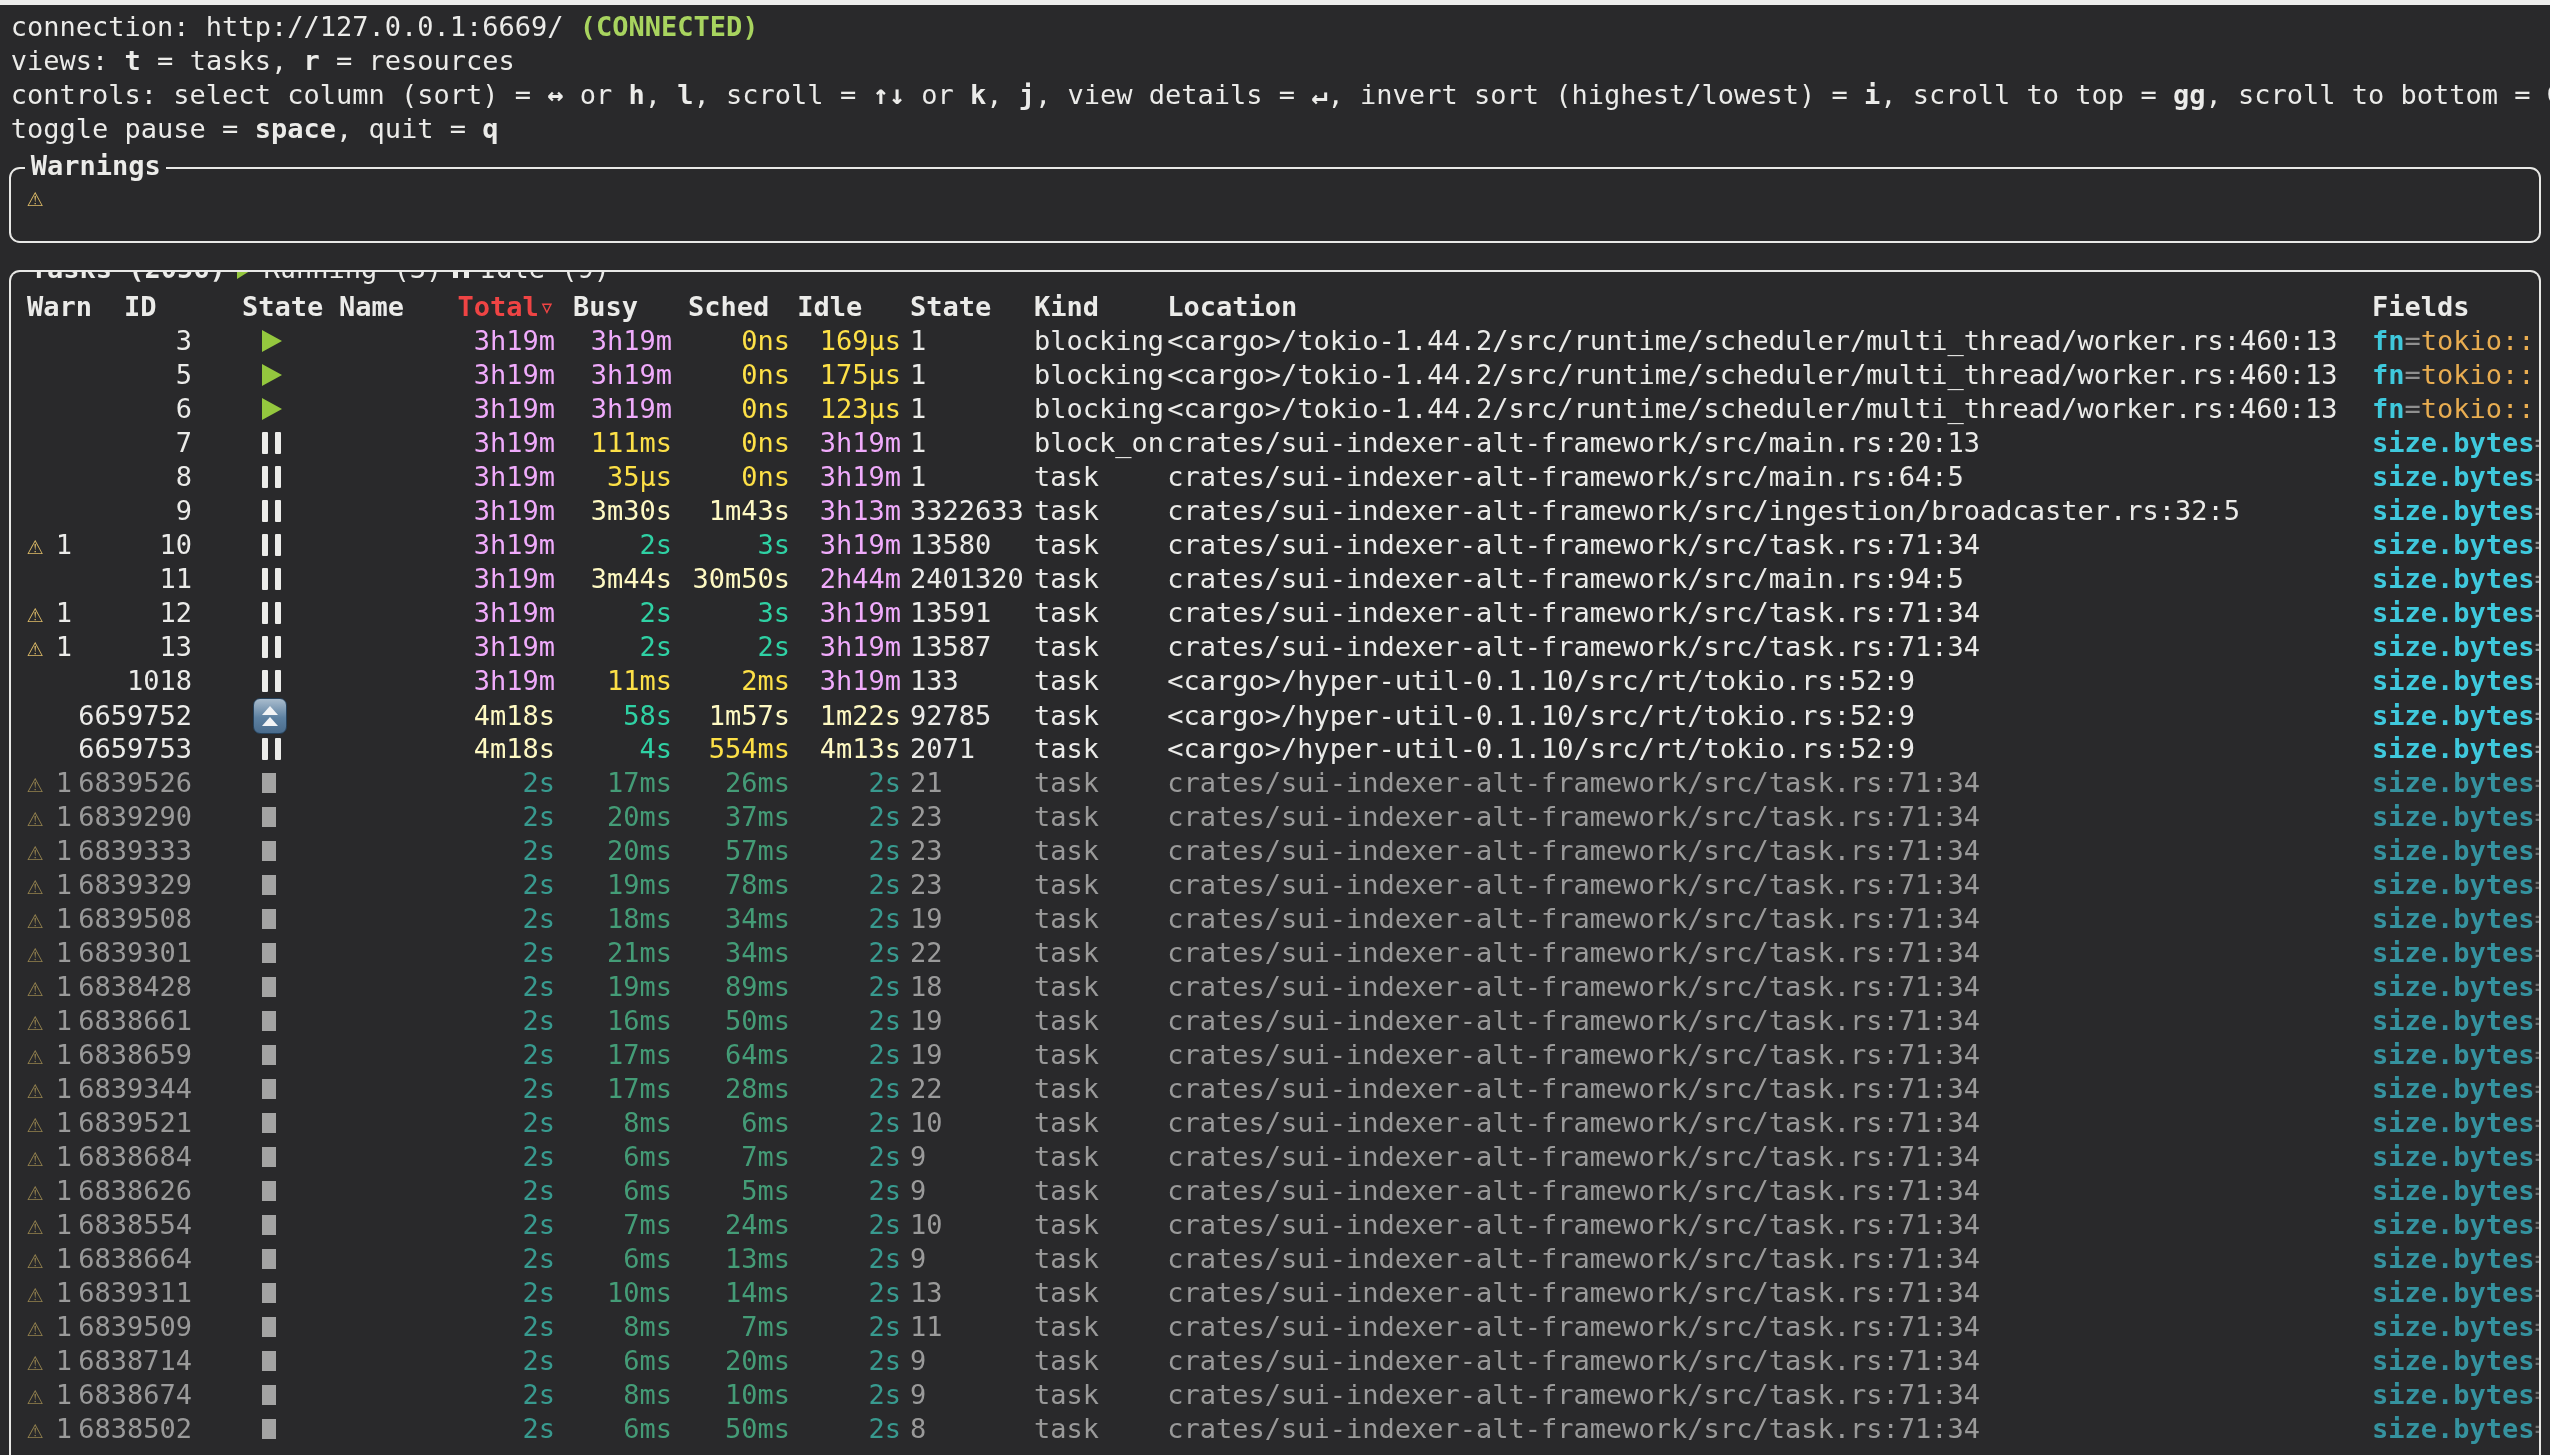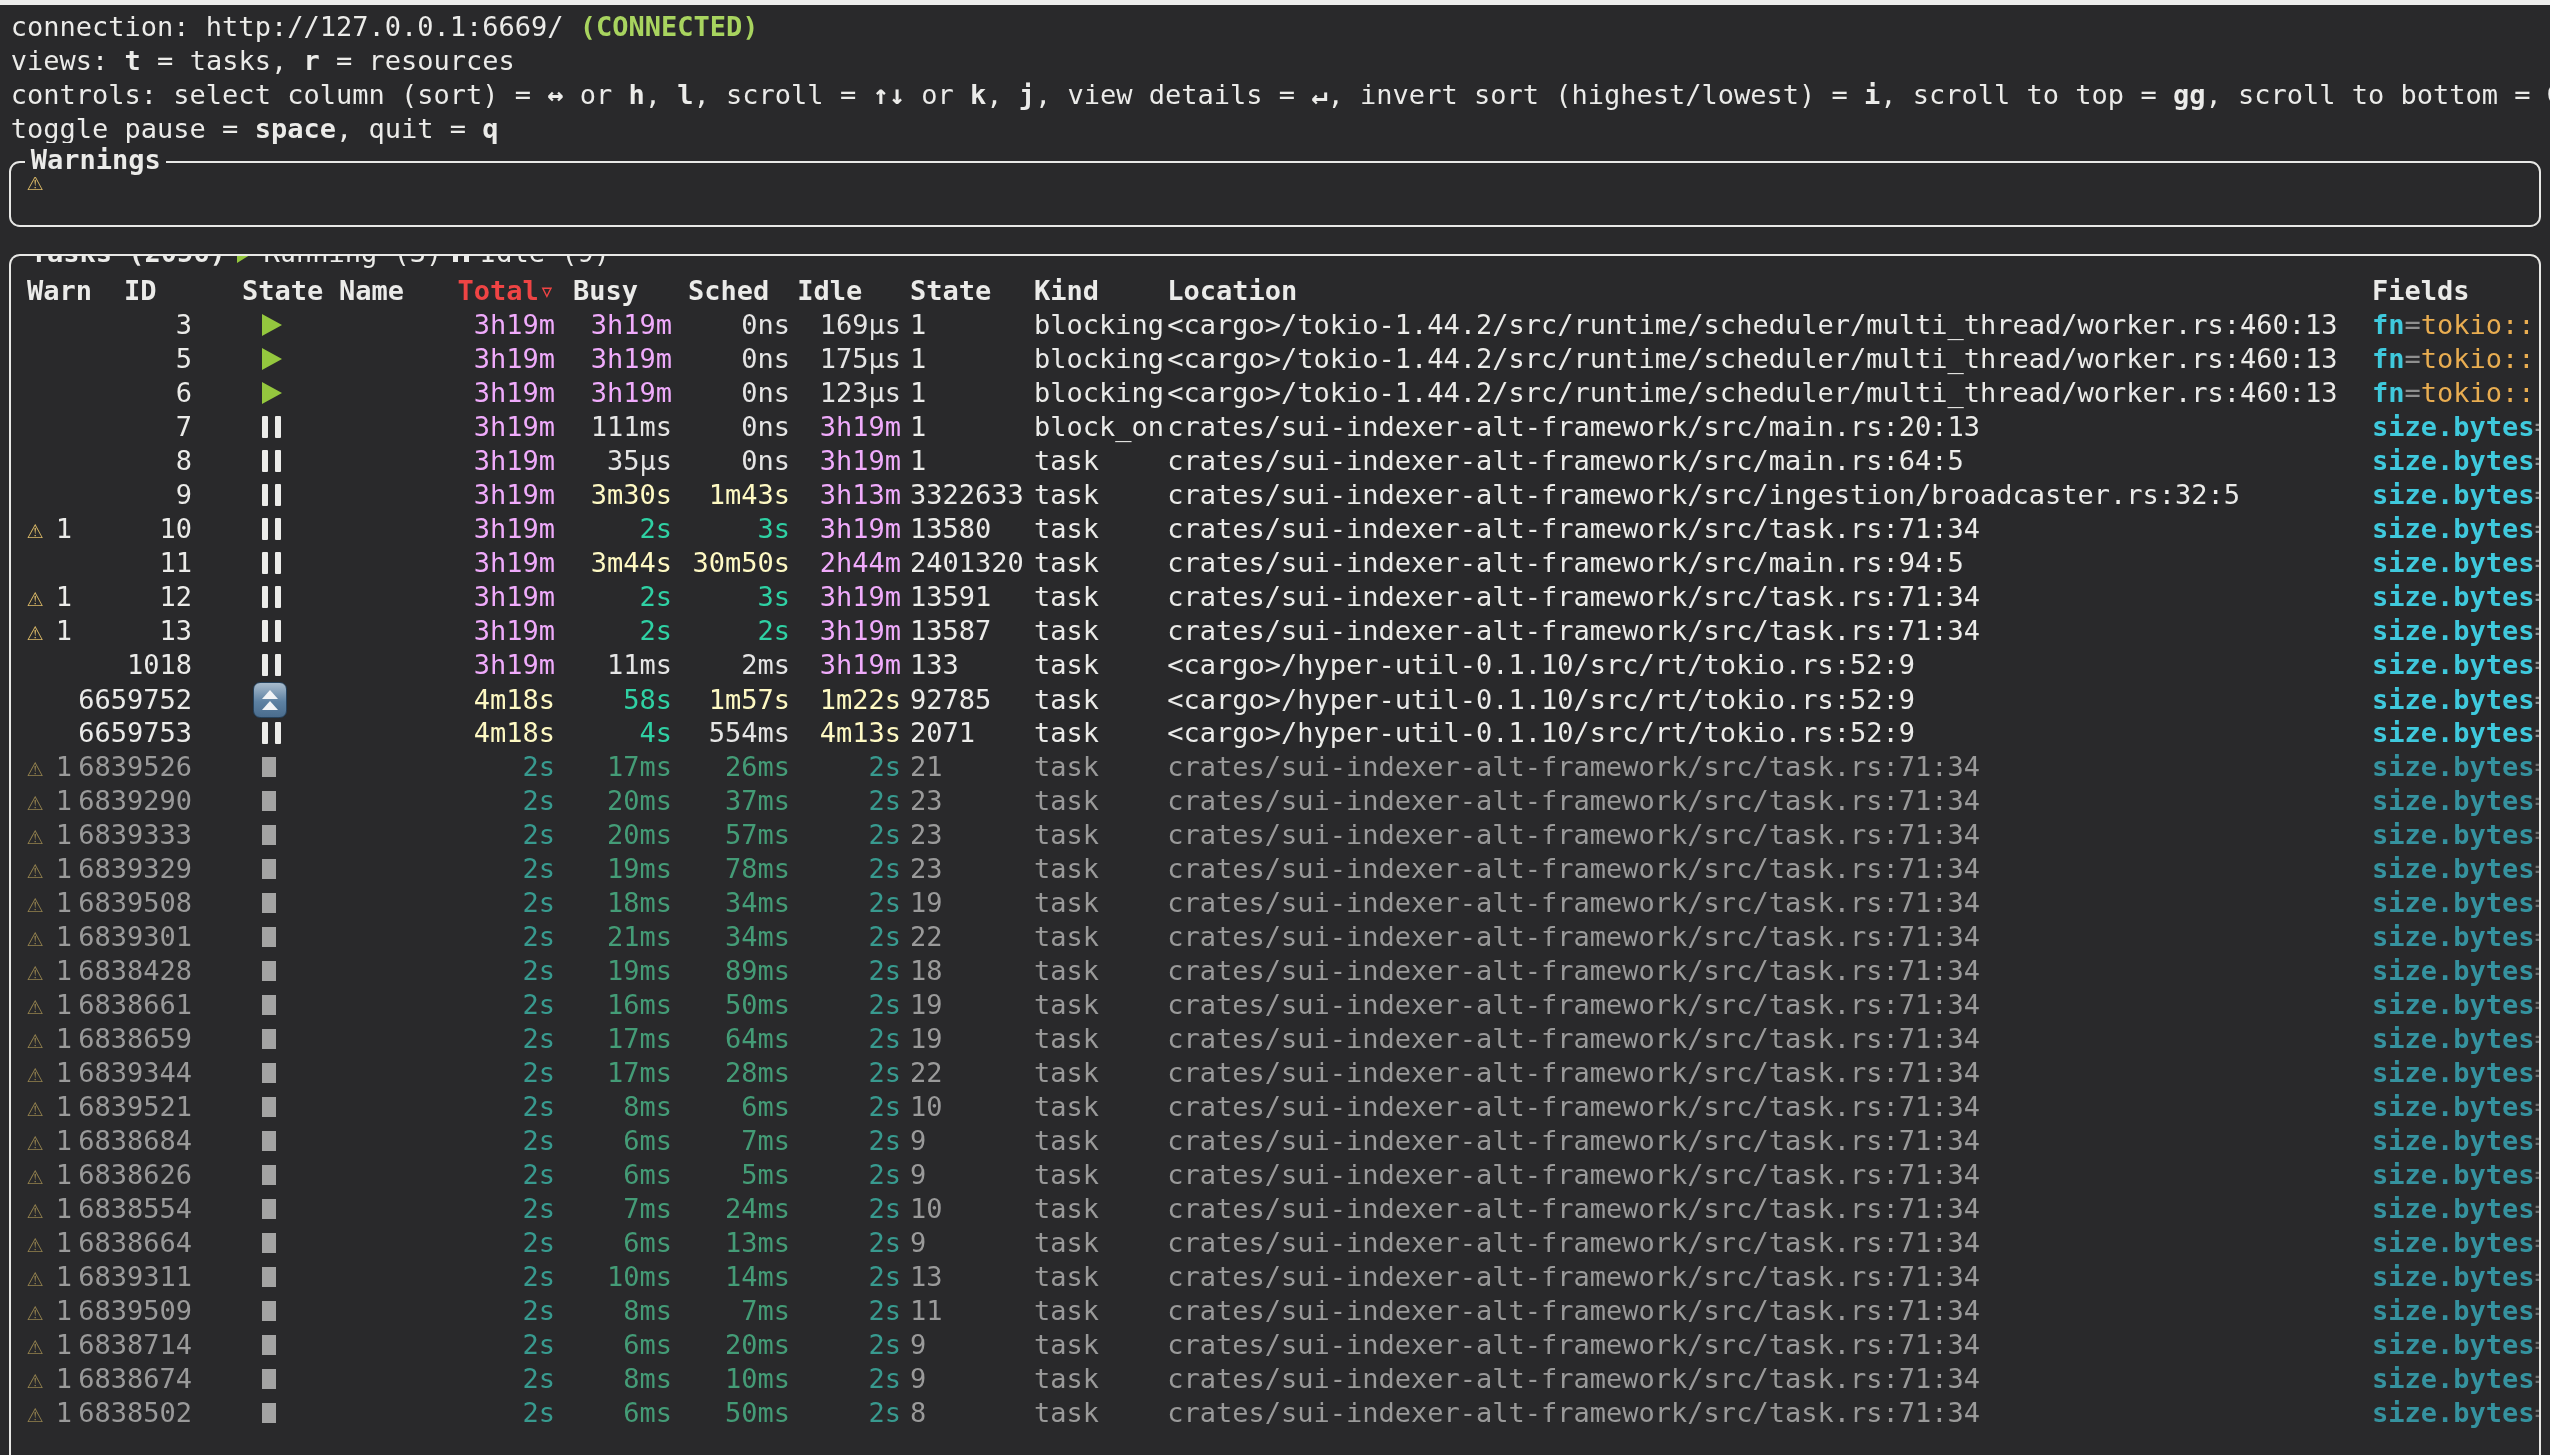--- a/index.html
+++ b/index.html
@@ -8,21 +8,21 @@
   .topstrip{height:4.5px;background:#ededec;}
   .lines{padding:5.4px 0 0 10.8px;}
   .hline{height:34px;white-space:nowrap;}
   .b{font-weight:bold;}
   .lime{color:#a8d45f;font-weight:bold;}
 
   
   .panel{position:relative;margin:0 9px;border:2.7px solid #e8e8e6;border-radius:10.8px;}
   .panel-title{position:absolute;top:-20px;left:14.4px;background:#29292b;padding:0 5.4px;
                font-weight:bold;display:flex;align-items:center;gap:10.8px;white-space:nowrap;}
-  .warn-panel{margin-top:15px;padding:1px 0 27px 16px;}
+  .warn-panel{margin-top:21px;padding:11px 0 27px 16px;}
   .warn-item{display:flex;align-items:center;gap:14.4px;}
   .warn-glyph{color:#dcba67;}
   .tasks-panel{margin-top:27px;height:1274px;border-bottom:none;border-radius:10.8px 10.8px 0 0;
                padding:18px 0 0 16px;overflow:hidden;}
 
   
   .trow{display:grid;height:34px;align-items:center;white-space:nowrap;
         grid-template-columns:79px 86px 104px 99px 160px 117px 118px 111px 124px 135px 1176px 1fr;}
   .thead{font-weight:bold;height:34px;}
   .cell{overflow:visible;}
@@ -32,21 +32,21 @@
   .pad20{padding-left:18px;}
   .hdr-state{padding-left:50px;}
   .hdr-name{padding-left:43px;}
   .hdr-busy{padding-left:18px;}
   .hdr-sched{padding-left:16px;}
   .hdr-idle{padding-left:7.2px;}
   .fieldsc{padding-left:36px;white-space:nowrap;}
   .sortcol{color:#ef4444;}
 
   
-  .c-h{color:#f0abfc;} .c-m{color:#fef9c3;} .c-s{color:#2fd1a4;} .c-sub{color:#e5e5e5;}
+  .c-h{color:#f0abfc;} .c-m{color:#fef9c3;} .c-s{color:#2fd1a4;} .c-sub{color:#fde047;}
   .trow.dim{color:#9a9a9a;}
   .trow.dim .c-s{color:#389a8f;} .trow.dim .c-sub{color:#449c77;}
 
   
   .fkey{color:#3fc9dd;font-weight:bold;} .feq{color:#8f8f8f;} .fval{color:#e9ad51;}
   .trow.dim .fkey{color:#35929f;} .trow.dim .feq{color:#6c6c6c;}
 
   
   .warncell{display:flex;align-items:center;gap:12.6px;}
   .trow .warn-glyph{color:#dcba67;}

